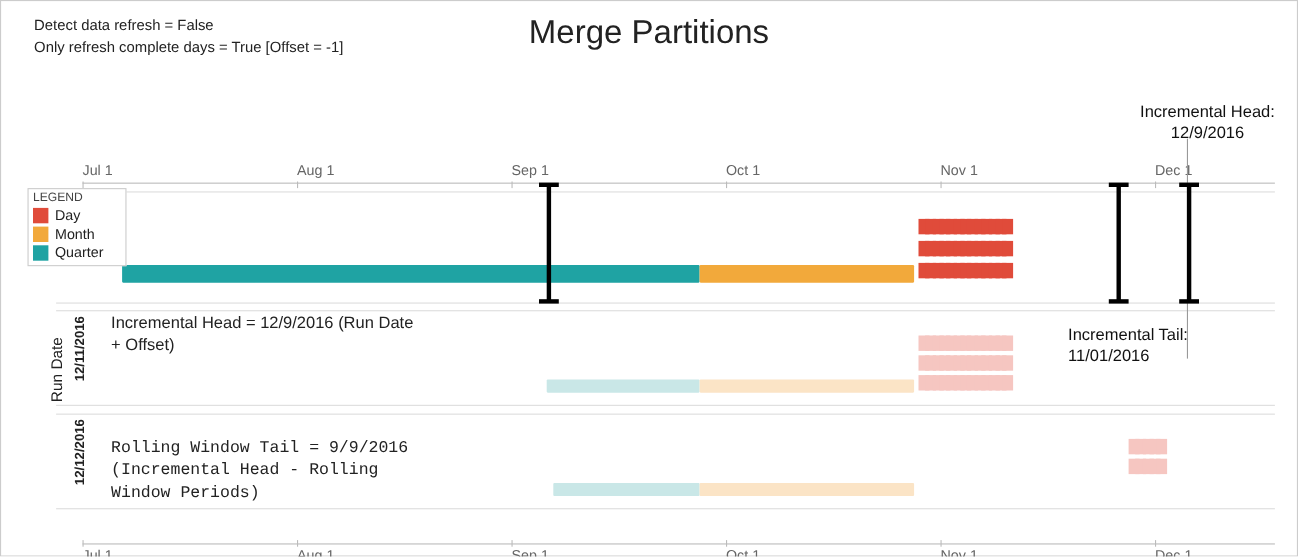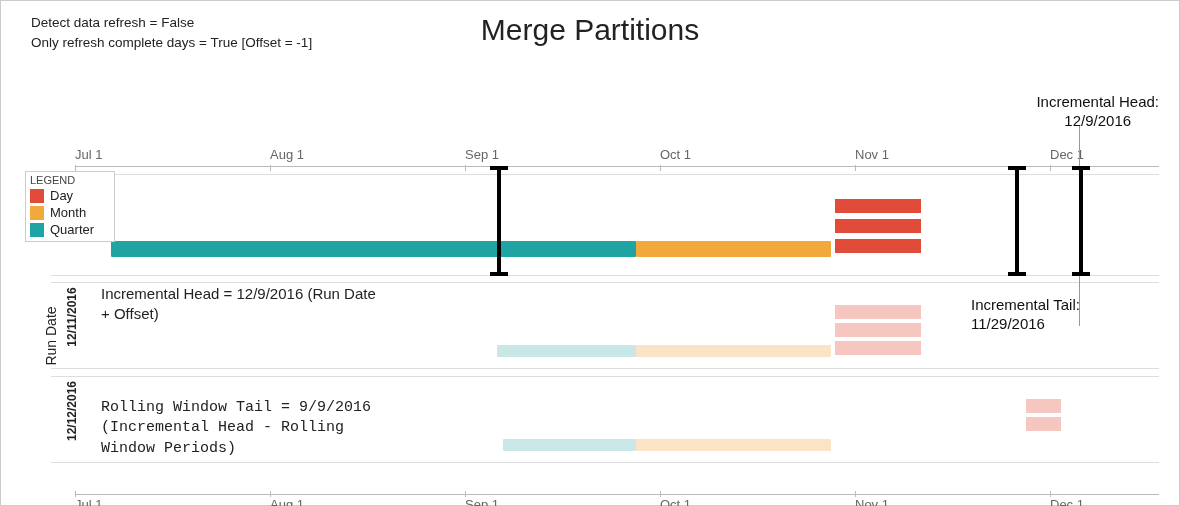--- a/index.html
+++ b/index.html
@@ -277,21 +277,21 @@
     </div>
 
     <div class="vrule" style="left:1028px; top:-40px; height:200px;"></div>
 
     <div class="marker" style="left:446px; top:2px; height:106px;"></div>
     <div class="marker" style="left:964px; top:2px; height:106px;"></div>
     <div class="marker" style="left:1028px; top:2px; height:106px;"></div>
 
     <div class="ann" style="left:920px; top:130px;">
       <div>Incremental Tail:</div>
-      <div>11/29/2016</div>
+      <div>11/01/2016</div>
     </div>
 
     <div class="param-block" style="left:50px; top:118px;">Incremental Head = 12/9/2016 (Run Date + Offset)</div>
     <div class="param-block" style="left:50px; top:232px;font-family:Liberation Mono, monospace;">Rolling Window Tail = 9/9/2016 (Incremental Head - Rolling Window Periods)</div>
 
     <div class="lane r1 faded">
       <div class="run-label" style="top:74px;">12/11/2016</div>
       <div class="bar c-quarter faded" style="left:446px; width:139px; top:62px; height:12px;"></div>
       <div class="bar c-month faded" style="left:585px; width:195px; top:62px; height:12px;"></div>
       <div id="sq-r1">

